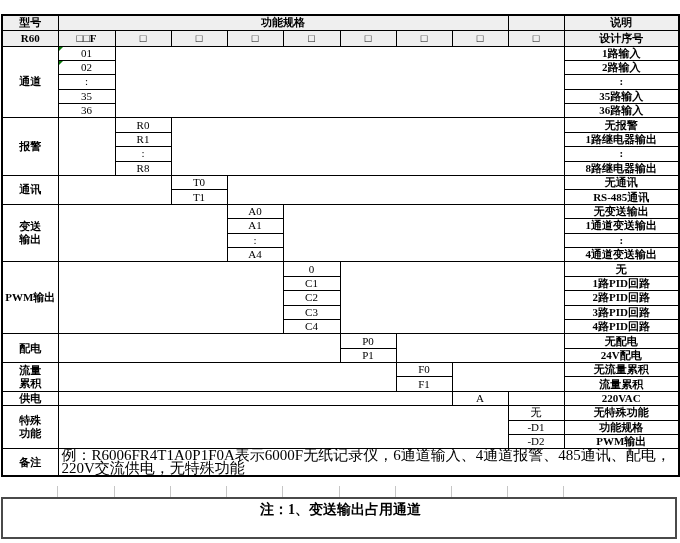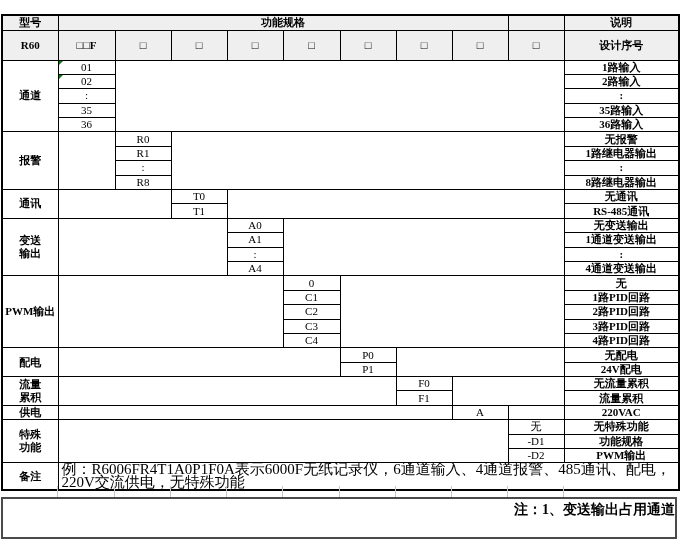--- a/index.html
+++ b/index.html
@@ -16,40 +16,40 @@
     position:absolute; left:1px; top:14px; width:677px;
     border-collapse:collapse; table-layout:fixed;
     border:2px solid #000;
   }
   td {
     border:1px solid #000; padding:0; text-align:center;
     font-size:11px; line-height:13px; overflow:hidden;
     vertical-align:middle;
   }
   tr.hdr  { height:15px; }
-  tr.mod  { height:30px; }
+  tr.mod  { height:16px; }
   tr.body { height:14.4px; }
   tr.rem  { height:24px; }
   .head { background:#efefef; }
   .lbl  { font-weight:bold; white-space:pre-line; }
   .desc { font-weight:bold; }
   .code { font-weight:normal; position:relative;margin-top:41px; }
   .digit{ font-weight:bold; font-size:11px; }
   .remark-text { text-align:left; padding-left:3px; font-size:15px; font-weight:normal; }
   .flagged::before {
     content:""; position:absolute; left:0; top:0; width:0; height:0;
     border-top:4px solid #0a7a0a; border-right:4px solid transparent;
   }
   .grid-strip { position:absolute; left:1px; top:486px; width:677px; height:11px; }
   .grid-strip .tick { position:absolute; top:0; width:1px; height:11px; background:#c6c6c6; }
   .note-box {
     position:absolute; left:1px; top:497px; width:676px; height:42px;
     border:2px solid #4a4a4a; box-sizing:border-box;
     font-weight:bold; font-size:14px; line-height:17px;
-    padding:2px 0 0 3px; text-align:right; background:#fff;
+    padding:2px 0 0 3px; text-align:center; background:#fff;
   }
 </style>
 </head>
 <body>
 
 <div class="page">
 
 
   <table class="spec">
     <colgroup>

